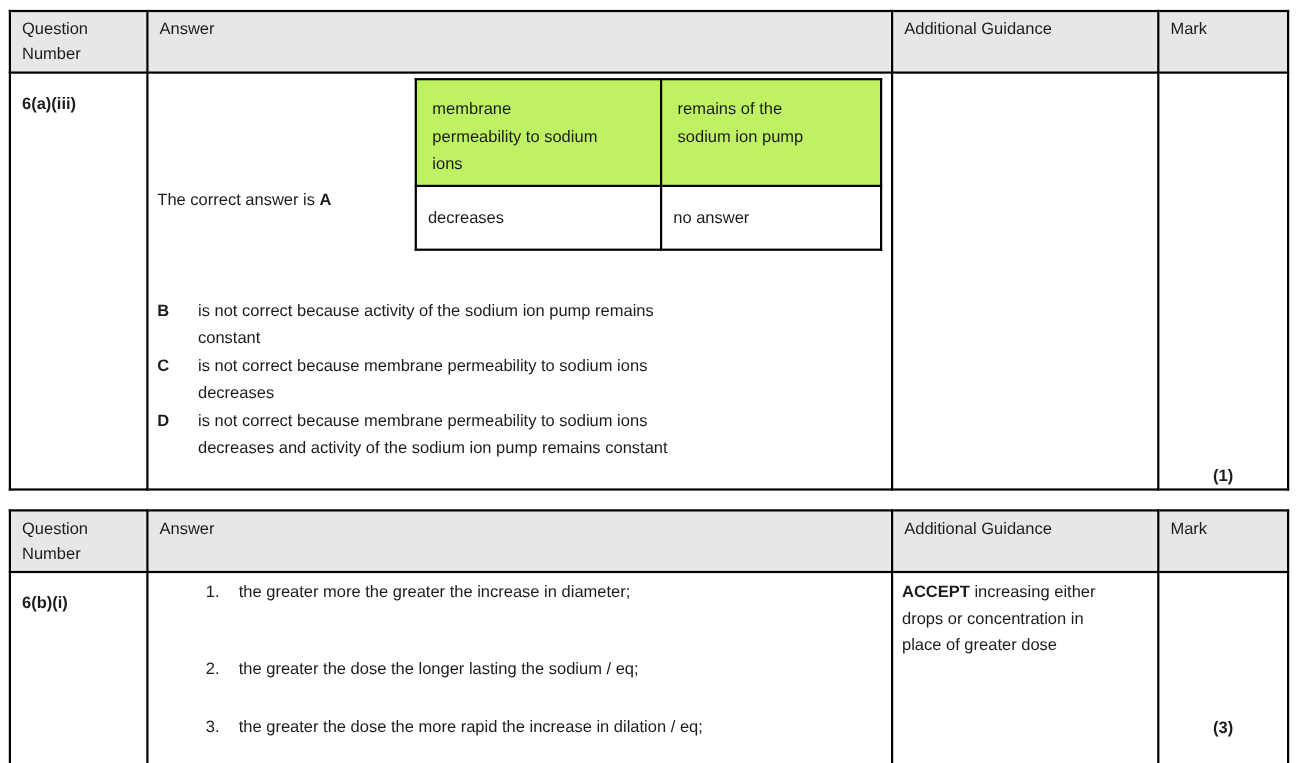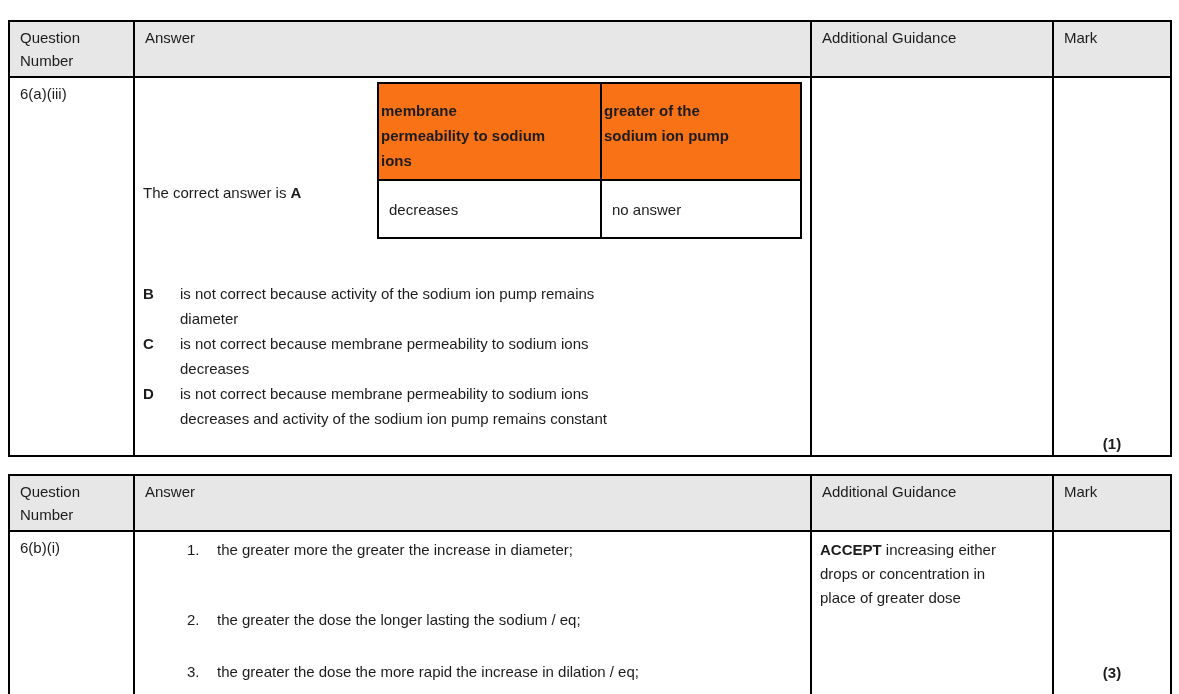--- a/index.html
+++ b/index.html
@@ -5,21 +5,21 @@
   * { margin:0; padding:0; box-sizing:border-box; }
   html,body { background:#ffffff; }
   body {
     font-family:"Liberation Sans", sans-serif;
     font-size:15px;
     color:#1c1c1c;
     width:1179px; height:694px;
     position:relative;
     overflow:hidden;
   }
-  .page { position:absolute; left:0; top:12px; width:1179px; height:522px; }
+  .page { position:absolute; left:0; top:1px; width:1179px; height:522px; }
 
   table.ms-table {
     position:absolute;
     border-collapse:collapse;
     table-layout:fixed;
     width:1162px;
     background:#ffffff;
   }
   #table1 { left:8px; top:8px; }
   #table2 { left:8px; top:462px; }
@@ -31,22 +31,22 @@
     font-weight:normal;
   }
   .ms-table th {
     background:#e7e7e7;
     padding:4px 10px;
     line-height:23px;
     white-space:pre-wrap;
     height:48px;
   }
   td.qnum-cell {
-    padding:4px 10px;
-    font-weight:normal;
+    padding:16px 10px;
+    font-weight:bold;
     line-height:23px;
   }
   td.answer-cell { position:relative; padding:0; }
   td.guidance-cell { padding:6px 8px; line-height:24px; }
   td.mark-cell {
     vertical-align:bottom;
     text-align:center;
     font-weight:bold;
     padding:4px 8px;
   }
@@ -57,24 +57,24 @@
   .correct-line {
     position:absolute; left:8px; top:102px;
     line-height:25px; white-space:nowrap;
   }
   .inner-table {
     position:absolute; left:242px; top:4px;
     border-collapse:collapse; table-layout:fixed; width:423px;
   }
   .inner-table th, .inner-table td { border:2px solid #000000; text-align:left; }
   .inner-table th {
-    background:#f97316;
-    font-weight:bold;
+    background:#bef264;
+    font-weight:normal;
     vertical-align:top;
-    padding:14px 10px 6px 2px;
+    padding:14px 10px 6px 14px;
     line-height:25px;
     white-space:pre-wrap;
     height:91px;
   }
   .inner-table td {
     background:#ffffff;
     vertical-align:middle;
     padding:4px 10px;
     height:58px;
   }
@@ -120,34 +120,34 @@
         <table class="inner-table">
           <colgroup>
                 <col style="width:223px">
                 <col style="width:200px">
               </colgroup>
           <tbody>
                 <tr>
             <th>membrane
 permeability to sodium
 ions</th>
-            <th>greater of the
+            <th>remains of the
 sodium ion pump</th>
           </tr>
           <tr>
             <td>decreases</td>
             <td>no answer</td>
           </tr>
         </tbody>
             </table>
         <div class="options">
           <div class="option">
             <span class="letter">B</span>
             <span class="opt-text">is not correct because activity of the sodium ion pump remains
-diameter</span>
+constant</span>
           </div>
           <div class="option">
             <span class="letter">C</span>
             <span class="opt-text">is not correct because membrane permeability to sodium ions
 decreases</span>
           </div>
           <div class="option">
             <span class="letter">D</span>
             <span class="opt-text">is not correct because membrane permeability to sodium ions
 decreases and activity of the sodium ion pump remains constant</span>

